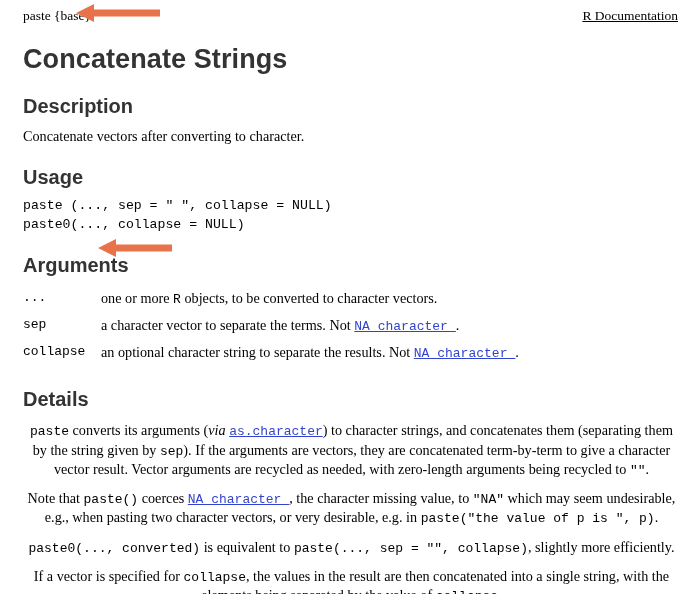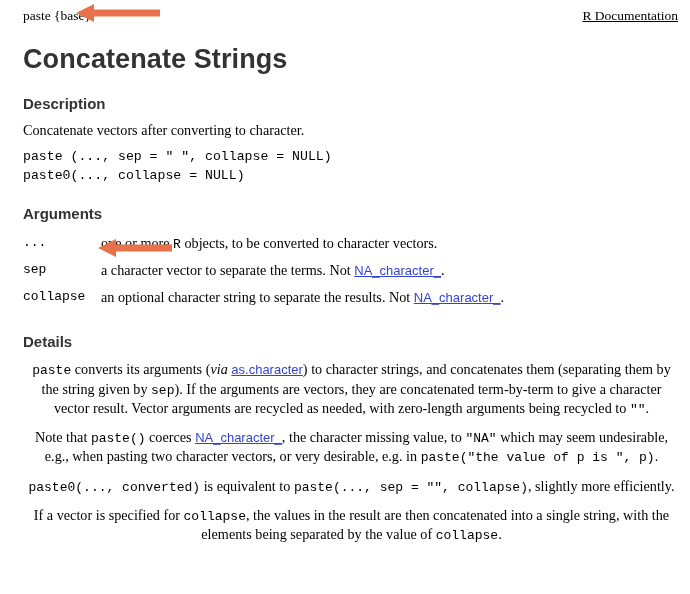--- a/index.html
+++ b/index.html
@@ -41,21 +41,21 @@
   h1.title {
     font-family: "Liberation Sans", sans-serif;
     font-size: 27px;
     font-weight: bold;
     color: #333333;
     margin: 20px 0 14px 0;
     letter-spacing: 0.1px;
   }
   h2.section {
     font-family: "Liberation Sans", sans-serif;
-    font-size: 15px;
+    font-size: 20px;
     font-weight: bold;
     color: #333333;
     margin: 20px 0 8px 0;
   }
   p.body {
     font-family: "Liberation Serif", serif;
     font-size: 14.2px;
     line-height: 1.33;
     margin: 9px 0 8px 0;
     color: #000;
@@ -89,21 +89,21 @@
     white-space: nowrap;
   }
   td.arg-desc {
     font-family: "Liberation Serif", serif;
     font-size: 14.2px;
     padding-left: 3px;
   }
   a.link {
     color: #3344cc;
     text-decoration: underline;
-    font-family: Liberation Sans, sans-serif;
+    font-family: Liberation Mono, monospace;
     font-size: 13px;
   }
   .details-body p {
     margin: 10px 0 10px 0;
     text-align: center;
   }
   .arrow {
     position: absolute;
     pointer-events: none;
   }
@@ -117,20 +117,21 @@
   <div class="header-row">
     <span class="header-left">paste {base}</span>
     <span class="header-right">R Documentation</span>
   </div>
 
   <h1 class="title">Concatenate Strings</h1>
 
   <h2 class="section">Description</h2>
   <p class="body">Concatenate vectors after converting to character.</p>
 
+  <h2 class="section">Usage</h2>
   <pre class="usage">paste (..., sep = " ", collapse = NULL)
 paste0(..., collapse = NULL)</pre>
 
   <h2 class="section">Arguments</h2>
   <table class="args">
     <tbody>
       <tr>
         <td class="arg-name">...</td>
         <td class="arg-desc"><span>one or more </span><code class="mono">R</code><span> objects, to be converted to character vectors.</span></td>
       </tr>

